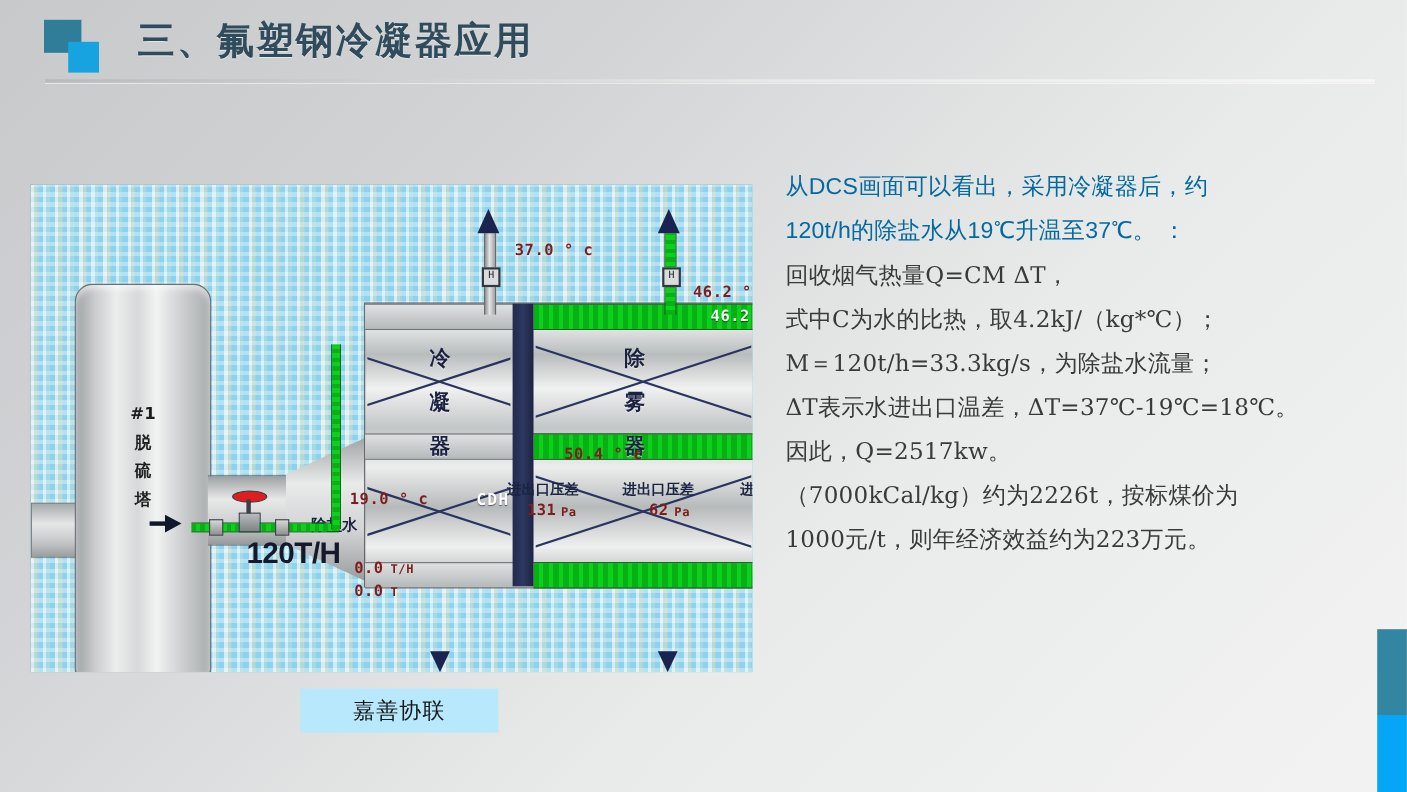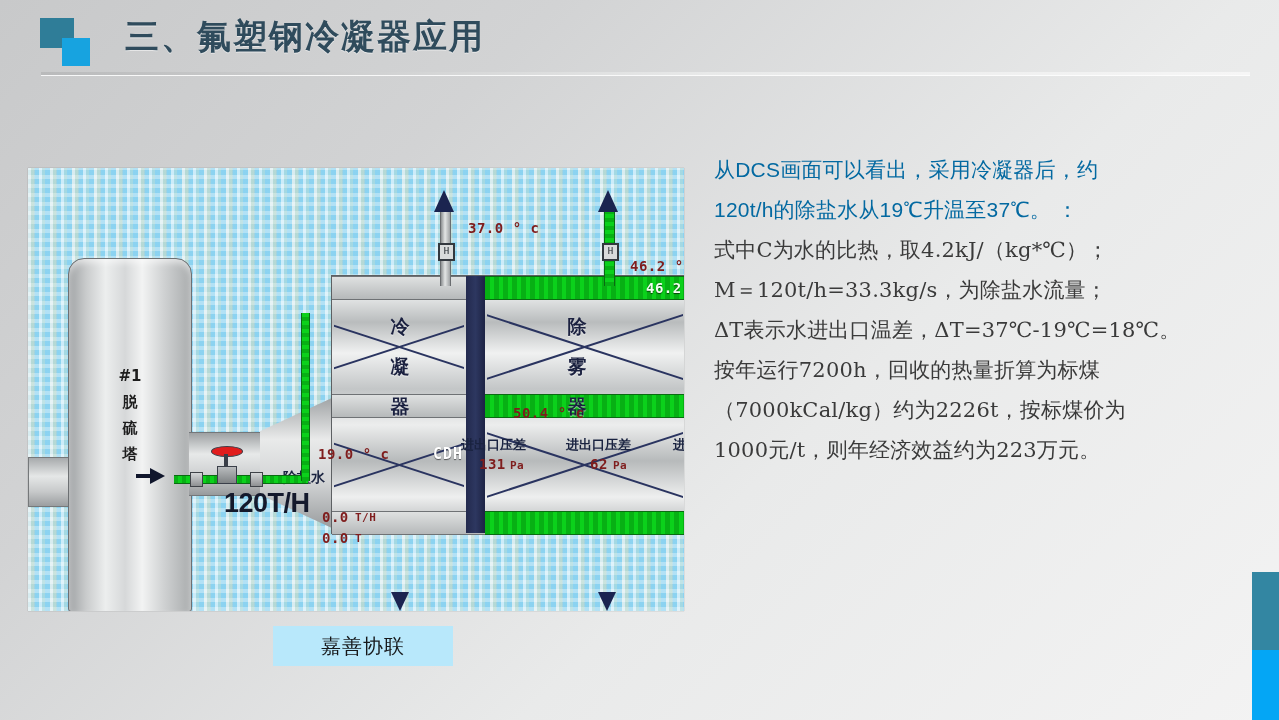--- a/index.html
+++ b/index.html
@@ -505,19 +505,20 @@
 
   <div class="arrow-down" style="left:363px; top:424px;"></div>
   <div class="arrow-down" style="left:570px; top:424px;"></div>
 </div>
 
 <div id="image-caption">嘉善协联</div>
 
 <div id="body-text">
     <div class="body-line highlight">从DCS画面可以看出，采用冷凝器后，约</div>
     <div class="body-line highlight">120t/h的除盐水从19℃升温至37℃。 ：</div>
+    <div class="body-line">回收烟气热量Q=CM ΔT，</div>
     <div class="body-line">式中C为水的比热，取4.2kJ/（kg*℃）；</div>
     <div class="body-line">M＝120t/h=33.3kg/s，为除盐水流量；</div>
     <div class="body-line">ΔT表示水进出口温差，ΔT=37℃-19℃=18℃。</div>
-    <div class="body-line">按年运行7200h，回收的热量折算为标煤</div>
+    <div class="body-line">因此，Q=2517kw。</div>
     <div class="body-line">（7000kCal/kg）约为2226t，按标煤价为</div>
     <div class="body-line">1000元/t，则年经济效益约为223万元。</div>
   </div>
 
 </body></html>

